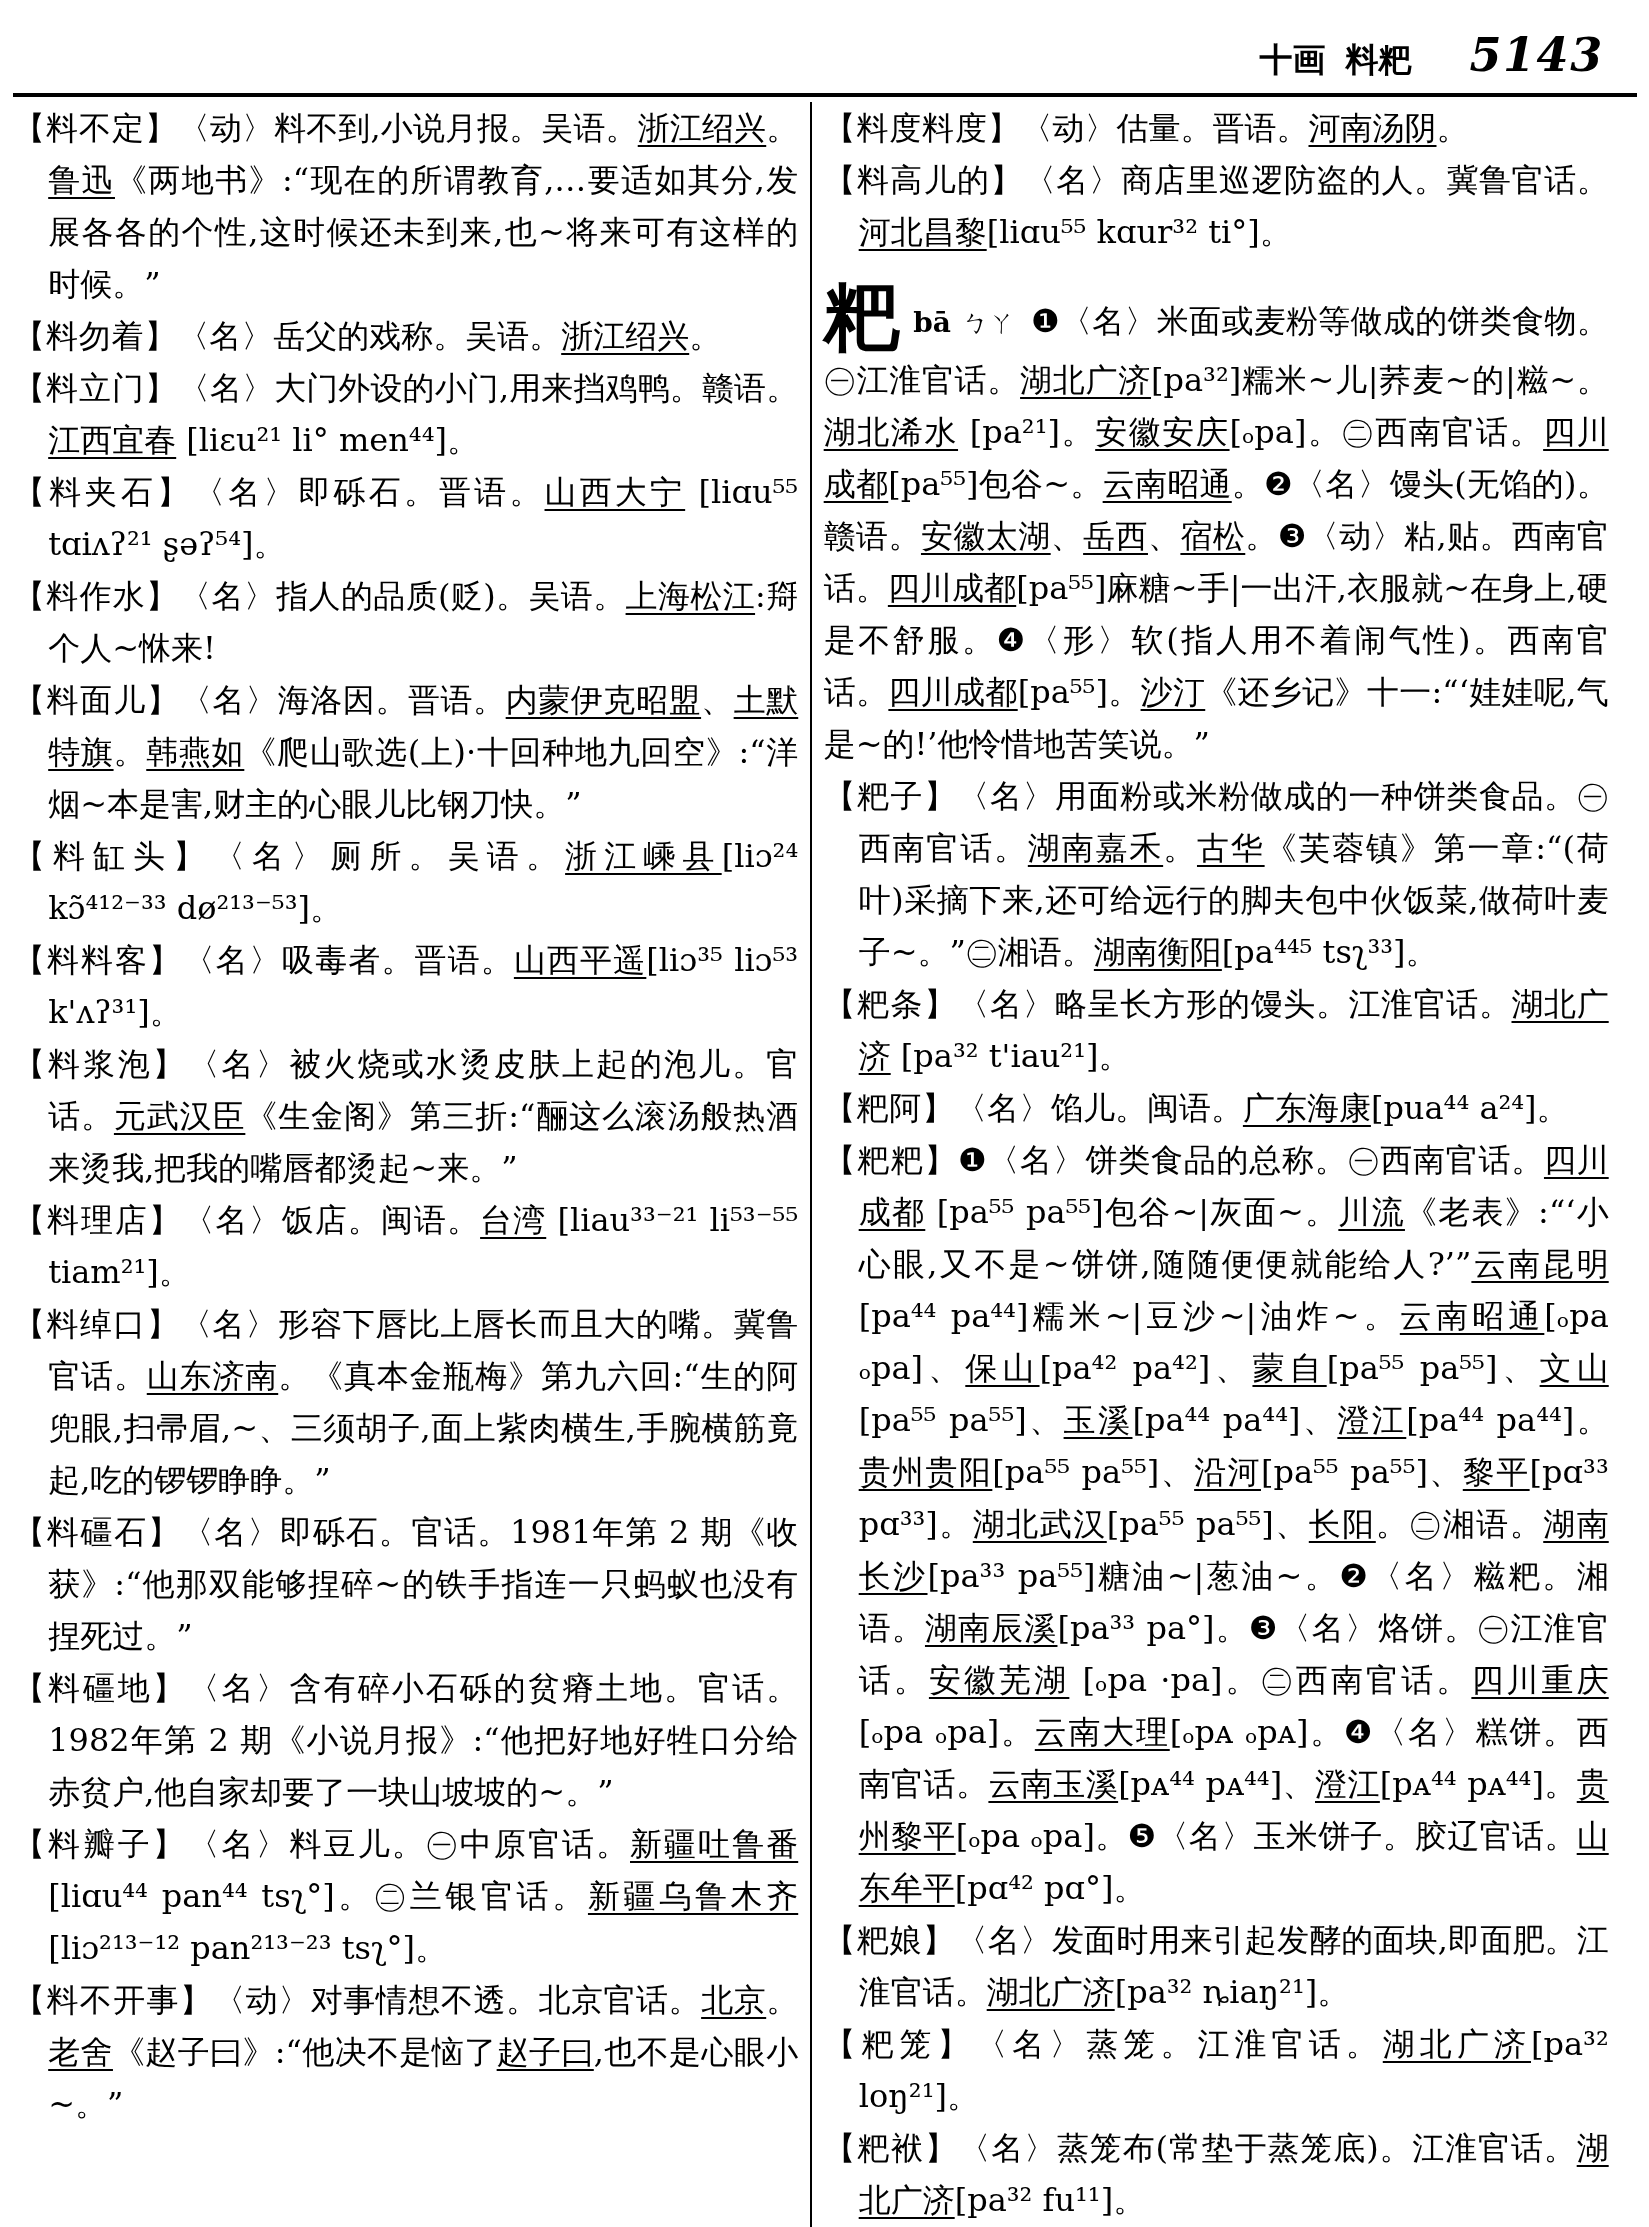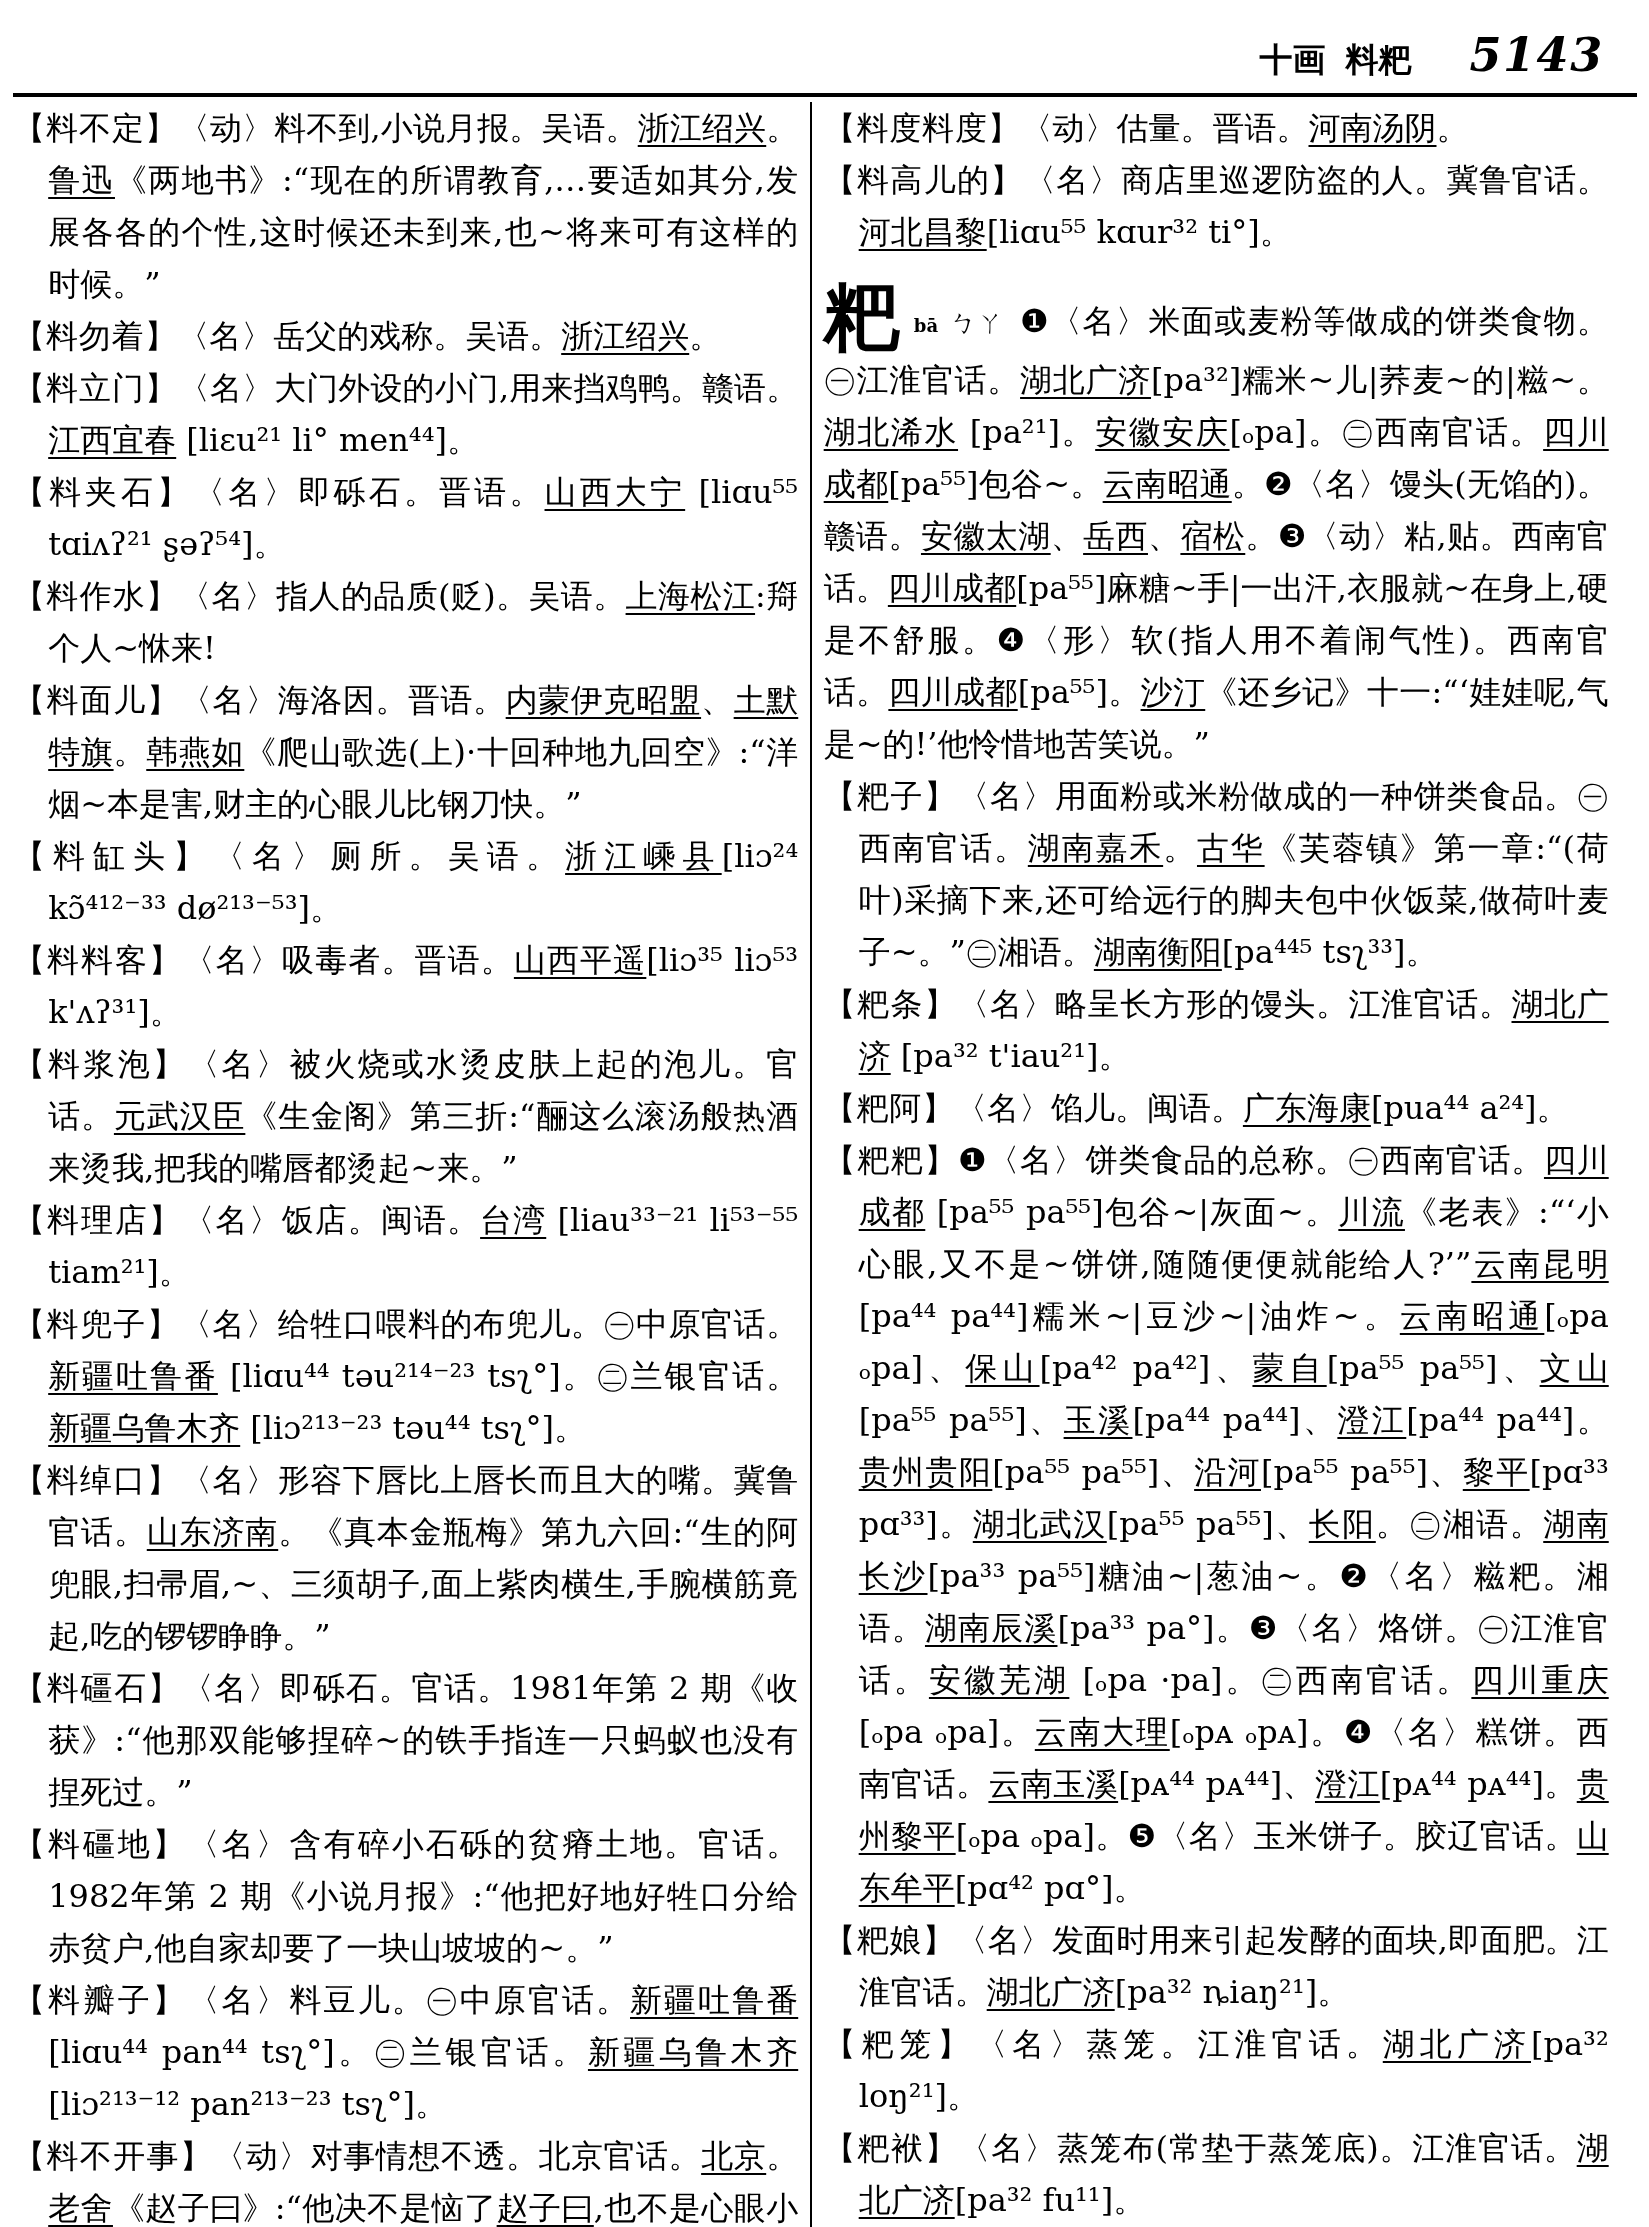--- a/index.html
+++ b/index.html
@@ -17,21 +17,21 @@
   .header .pageno{margin-left:58px;font-style:italic;font-size:46px;letter-spacing:1.6px;}
   .top-rule{height:4.1px;background:#000;margin:6.6px 0 5px 0;}
   .content{display:flex;align-items:stretch;}
   .col{flex:0 0 785px;font-size:32px;line-height:52px;text-align:justify;}
   .divider{flex:0 0 2.5px;background:#000;margin:0 11.5px;}
   .entry{padding-left:35px;text-indent:-35px;margin:0;}
   .hw{font-weight:normal;letter-spacing:0.8px;}
   .u{text-decoration:underline;text-underline-offset:5.8px;text-decoration-thickness:2.1px;}
   .head-entry{padding-left:0;text-indent:0;margin-top:20px;}
   .bigchar{font-size:76px;line-height:1;font-weight:bold;vertical-align:-10px;margin-right:13.2px;}
-  .pinyin{font-weight:bold;font-size:18px;margin-right:11.5px;}
+  .pinyin{font-weight:bold;font-size:28px;margin-right:11.5px;}
   .zhuyin{font-size:26px;margin-right:15px;font-family:Liberation Mono, monospace;}
 </style>
 </head>
 <body>
 
 <div class="page">
   <div class="header">
     <span>十画</span>
     <span class="words">料粑</span>
     <span class="pageno">5143</span>
@@ -42,21 +42,20 @@
         <div class="entry"><span class="hw">【料不定】</span><span>〈动〉料不到,小说月报。吴语。</span><span class="u">浙江绍兴</span><span>。</span><span class="u">鲁迅</span><span>《两地书》:“现在的所谓教育,…要适如其分,发展各各的个性,这时候还未到来,也~将来可有这样的时候。”</span></div>
         <div class="entry"><span class="hw">【料勿着】</span><span>〈名〉岳父的戏称。吴语。</span><span class="u">浙江绍兴</span><span>。</span></div>
         <div class="entry"><span class="hw">【料立门】</span><span>〈名〉大门外设的小门,用来挡鸡鸭。赣语。</span><span class="u">江西宜春</span><span> [liɛu²¹ li° men⁴⁴]。</span></div>
         <div class="entry"><span class="hw">【料夹石】</span><span>〈名〉即砾石。晋语。</span><span class="u">山西大宁</span><span> [liɑu⁵⁵ tɑiʌʔ²¹ ʂəʔ⁵⁴]。</span></div>
         <div class="entry"><span class="hw">【料作水】</span><span>〈名〉指人的品质(贬)。吴语。</span><span class="u">上海松江</span><span>:搿个人~恘来!</span></div>
         <div class="entry"><span class="hw">【料面儿】</span><span>〈名〉海洛因。晋语。</span><span class="u">内蒙伊克昭盟</span><span>、</span><span class="u">土默特旗</span><span>。</span><span class="u">韩燕如</span><span>《爬山歌选(上)·十回种地九回空》:“洋烟~本是害,财主的心眼儿比钢刀快。”</span></div>
         <div class="entry"><span class="hw">【料缸头】</span><span>〈名〉厕所。吴语。</span><span class="u">浙江嵊县</span><span>[liɔ²⁴ kɔ̃⁴¹²⁻³³ dø²¹³⁻⁵³]。</span></div>
         <div class="entry"><span class="hw">【料料客】</span><span>〈名〉吸毒者。晋语。</span><span class="u">山西平遥</span><span>[liɔ³⁵ liɔ⁵³ k'ʌʔ³¹]。</span></div>
         <div class="entry"><span class="hw">【料浆泡】</span><span>〈名〉被火烧或水烫皮肤上起的泡儿。官话。</span><span class="u">元武汉臣</span><span>《生金阁》第三折:“酾这么滚汤般热酒来烫我,把我的嘴唇都烫起~来。”</span></div>
         <div class="entry"><span class="hw">【料理店】</span><span>〈名〉饭店。闽语。</span><span class="u">台湾</span><span> [liau³³⁻²¹ li⁵³⁻⁵⁵ tiam²¹]。</span></div>
-        <div class="entry"><span class="hw">【料兜子】</span><span>〈名〉给牲口喂料的布兜儿。㊀中原官话。</span><span class="u">新疆吐鲁番</span><span> [liɑu⁴⁴ təu²¹⁴⁻²³ tsʅ°]。㊁兰银官话。</span><span class="u">新疆乌鲁木齐</span><span> [liɔ²¹³⁻²³ təu⁴⁴ tsʅ°]。</span></div>
         <div class="entry"><span class="hw">【料绰口】</span><span>〈名〉形容下唇比上唇长而且大的嘴。冀鲁官话。</span><span class="u">山东济南</span><span>。《真本金瓶梅》第九六回:“生的阿兜眼,扫帚眉,~、三须胡子,面上紫肉横生,手腕横筋竟起,吃的锣锣睁睁。”</span></div>
         <div class="entry"><span class="hw">【料礓石】</span><span>〈名〉即砾石。官话。1981年第 2 期《收获》:“他那双能够捏碎~的铁手指连一只蚂蚁也没有捏死过。”</span></div>
         <div class="entry"><span class="hw">【料礓地】</span><span>〈名〉含有碎小石砾的贫瘠土地。官话。1982年第 2 期《小说月报》:“他把好地好牲口分给赤贫户,他自家却要了一块山坡坡的~。”</span></div>
         <div class="entry"><span class="hw">【料瓣子】</span><span>〈名〉料豆儿。㊀中原官话。</span><span class="u">新疆吐鲁番</span><span> [liɑu⁴⁴ pan⁴⁴ tsʅ°]。㊁兰银官话。</span><span class="u">新疆乌鲁木齐</span><span> [liɔ²¹³⁻¹² pan²¹³⁻²³ tsʅ°]。</span></div>
         <div class="entry"><span class="hw">【料不开事】</span><span>〈动〉对事情想不透。北京官话。</span><span class="u">北京</span><span>。</span><span class="u">老舍</span><span>《赵子曰》:“他决不是恼了</span><span class="u">赵子曰</span><span>,也不是心眼小~。”</span></div>
       </div>
     <div class="divider"></div>
     <div class="col" id="col-right">
         <div class="entry"><span class="hw">【料度料度】</span><span>〈动〉估量。晋语。</span><span class="u">河南汤阴</span><span>。</span></div>
         <div class="entry"><span class="hw">【料高儿的】</span><span>〈名〉商店里巡逻防盗的人。冀鲁官话。</span><span class="u">河北昌黎</span><span>[liɑu⁵⁵ kɑur³² ti°]。</span></div>

